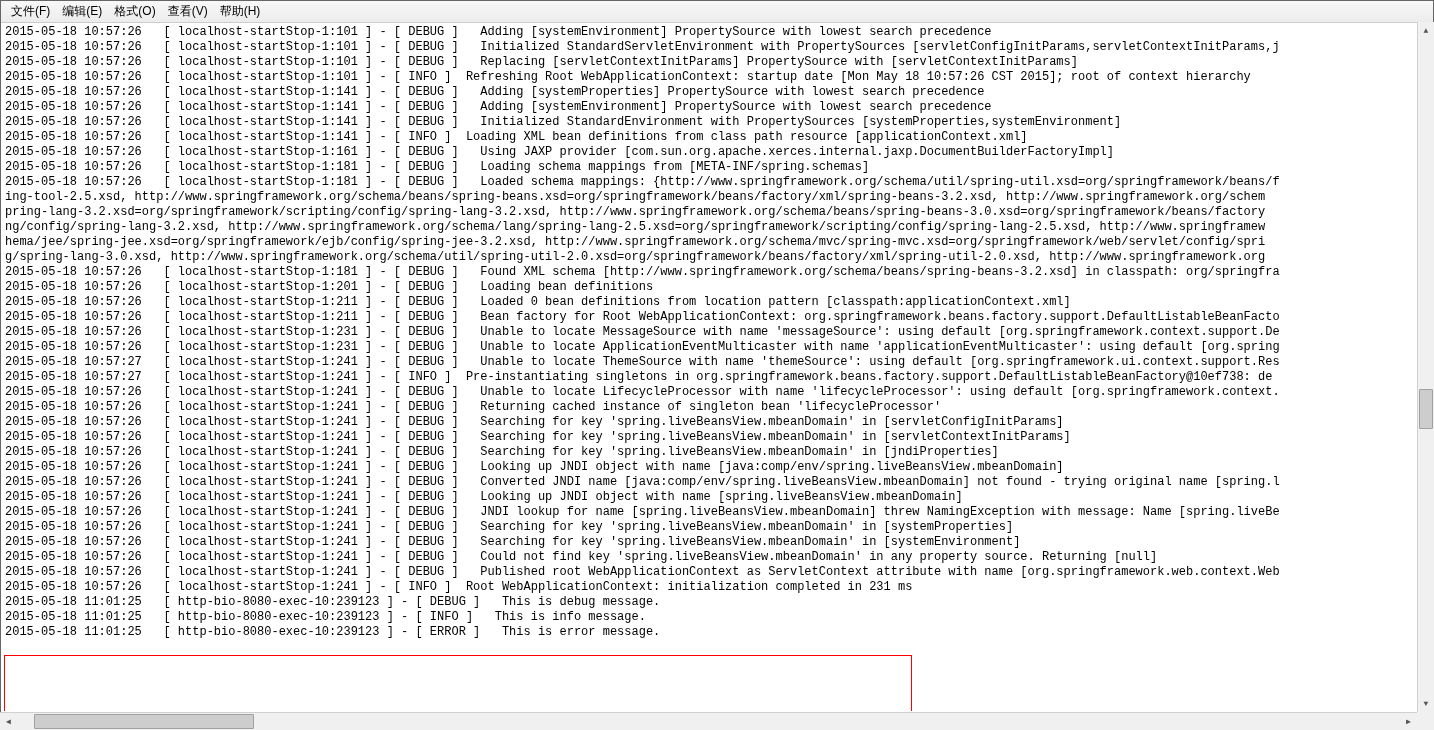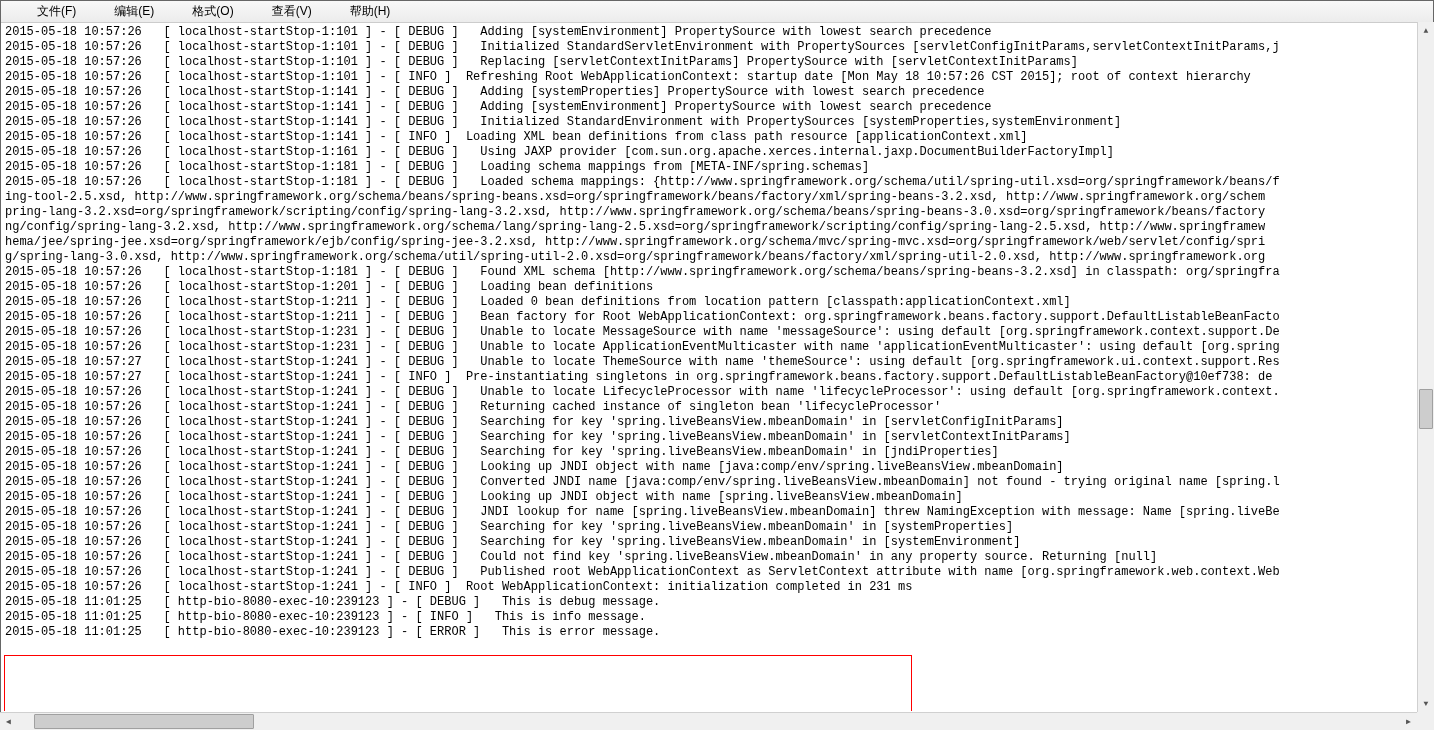--- a/index.html
+++ b/index.html
@@ -18,21 +18,20 @@
   padding: 2px 4px;
   font-family: "Microsoft YaHei", sans-serif;
   font-size: 12px;
   height: 22px;
   display: flex;
   align-items: center;
 }
 .menu-item {
   padding: 2px 6px;
   cursor: default;
-  margin-left: 26px;
 }
 .content-wrap {
   position: relative;
   width: 100%;
   height: calc(100% - 22px - 18px);
   overflow: hidden;
 }
 .log-area {
   white-space: pre;
   font-family: "Consolas", "Courier New", monospace;

